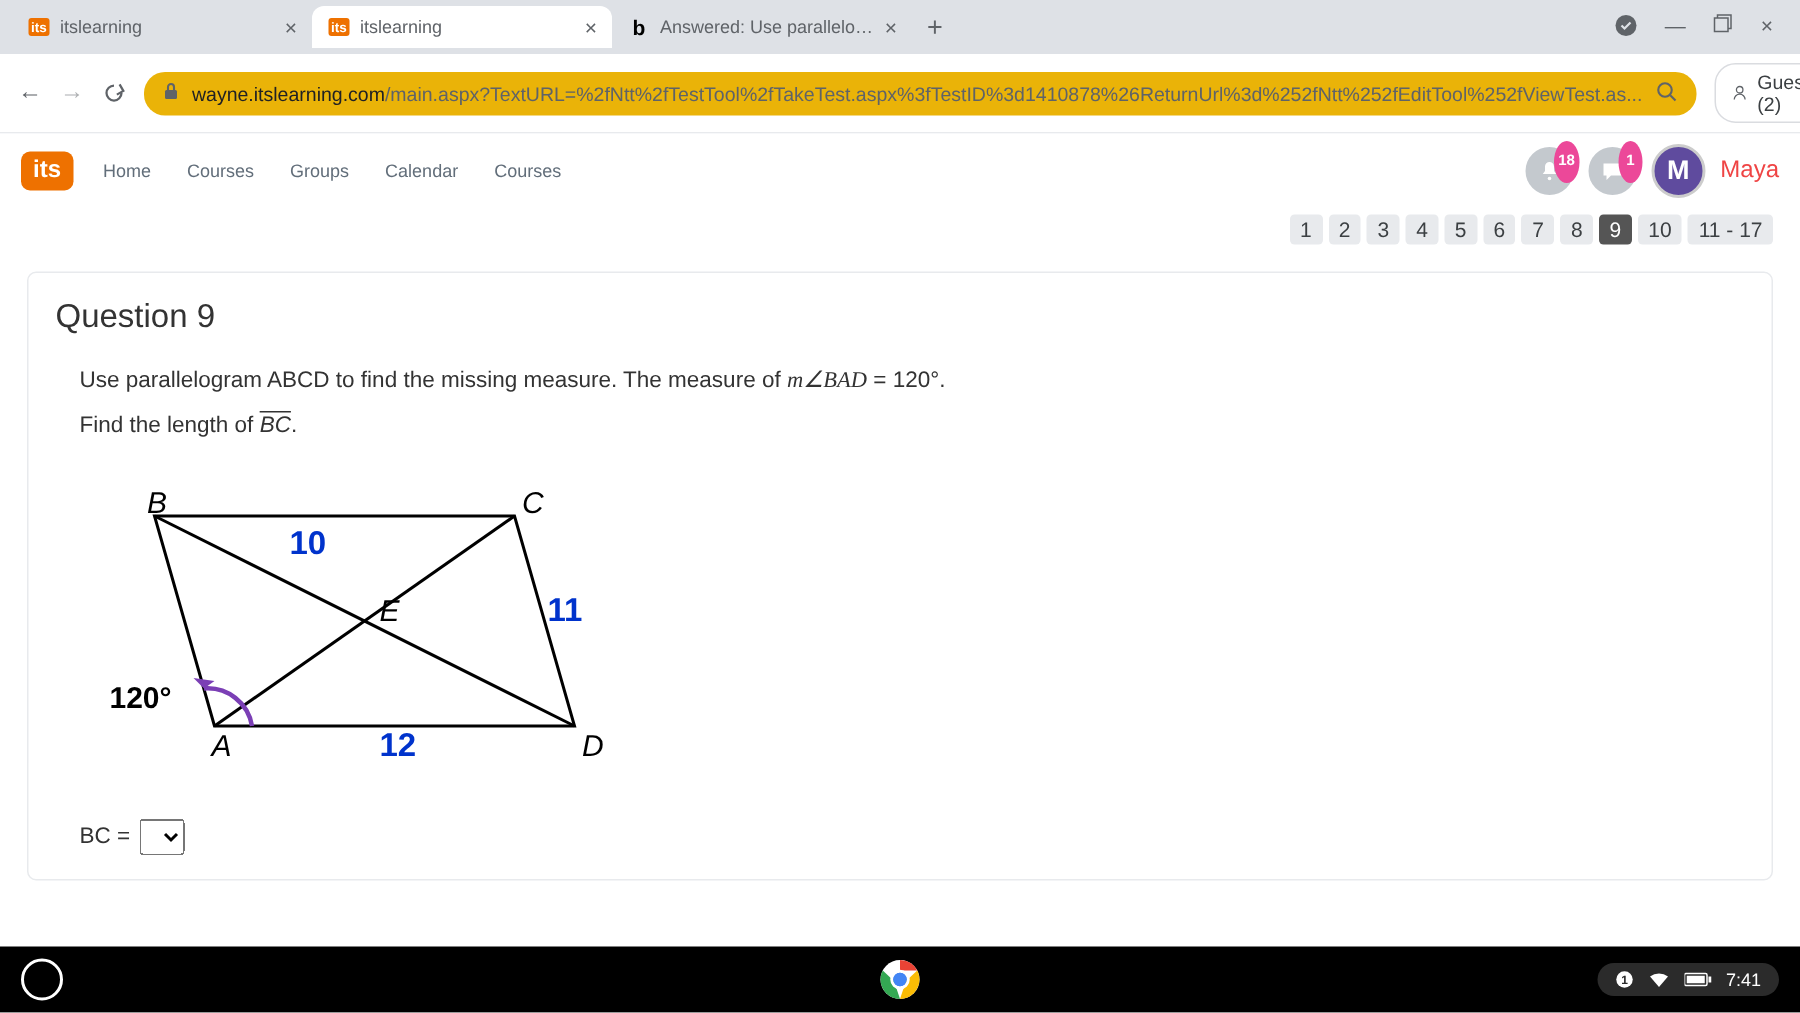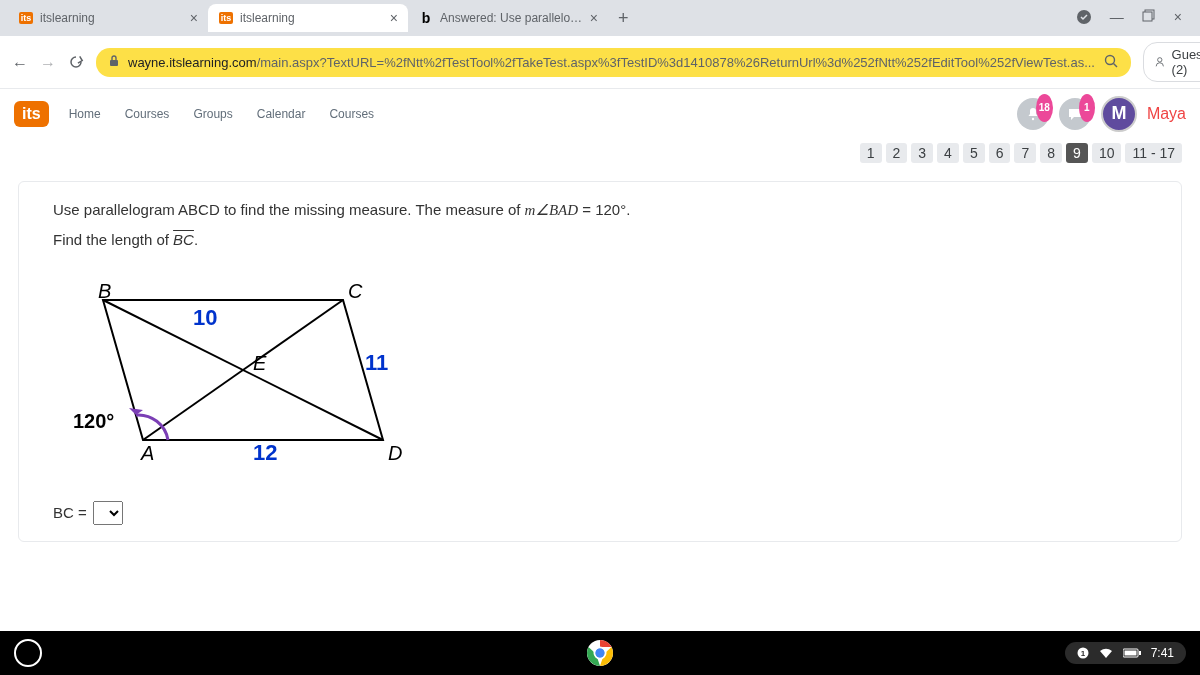--- a/index.html
+++ b/index.html
@@ -13,21 +13,21 @@
 .tab-favicon { width: 16px; height: 16px; flex-shrink: 0; display: flex; align-items: center; justify-content: center; }
 .its-icon { background: #ee7100; color: #fff; font-size: 9px; font-weight: bold; padding: 1px 2px; border-radius: 2px; }
 .b-icon { color: #000; font-weight: bold; font-size: 14px; }
 .tab-title { white-space: nowrap; overflow: hidden; text-overflow: ellipsis; flex: 1; }
 .tab-close { color: #5f6368; font-size: 14px; margin-left: auto; flex-shrink: 0; }
 .tab-add { padding: 4px 10px; color: #5f6368; font-size: 18px; }
 .window-controls { margin-left: auto; display: flex; gap: 18px; padding: 0 10px; color: #5f6368; font-size: 14px; }
 
 .addr-bar { background: #fff; display: flex; align-items: center; padding: 6px 12px; gap: 12px; border-bottom: 1px solid #e8eaed; }
 .nav-btn { color: #5f6368; font-size: 16px; cursor: pointer; display: flex; align-items: center; }
-.url-field { flex: 1; background: #fde047; border-radius: 14px; padding: 5px 12px; display: flex; align-items: center; gap: 8px; font-size: 13px; color: #5f6368; justify-content: space-between; }
+.url-field { flex: 1; background: #eab308; border-radius: 14px; padding: 5px 12px; display: flex; align-items: center; gap: 8px; font-size: 13px; color: #5f6368; justify-content: space-between; }
 .lock-icon { font-size: 12px; }
 .url-text { white-space: nowrap; overflow: hidden; text-overflow: ellipsis; flex: 1; }
 .url-domain { color: #202124; }
 .guest-pill { display: flex; align-items: center; gap: 6px; font-size: 13px; color: #3c4043; padding: 4px 10px; border-radius: 14px; border: 1px solid #dadce0; }
 
 .content-area { flex: 1; background: #fff; position: relative; overflow: hidden; }
 
 .its-header { background: #fff; height: 50px; display: flex; align-items: center; padding: 0 14px; gap: 20px; border-bottom: 1px solid transparent; }
 .its-logo { background: #ee7100; color: #fff; font-size: 16px; font-weight: 600; padding: 4px 8px; border-radius: 6px; }
 .its-nav { display: flex; gap: 24px; }
@@ -180,20 +180,21 @@
       <span class="q-num">5</span>
       <span class="q-num">6</span>
       <span class="q-num">7</span>
       <span class="q-num">8</span>
       <span class="q-num current">9</span>
       <span class="q-num">10</span>
       <span class="q-num">11 - 17</span>
     </div>
 
     <div class="question-card">
+      <h2 class="q-heading">Question 9</h2>
       <div class="q-body">
         <p>
           <span>Use parallelogram ABCD to find the missing measure.  The measure of </span><span class="math-var angle">m∠BAD</span><span> = 120°.</span>
         </p>
         <p style="margin-top:6px">
           <span>Find the length of </span><span class="overbar">BC</span><span>.</span>
         </p>
 
         <div class="diagram">
           <svg width="360" height="200" viewBox="0 0 360 200">

